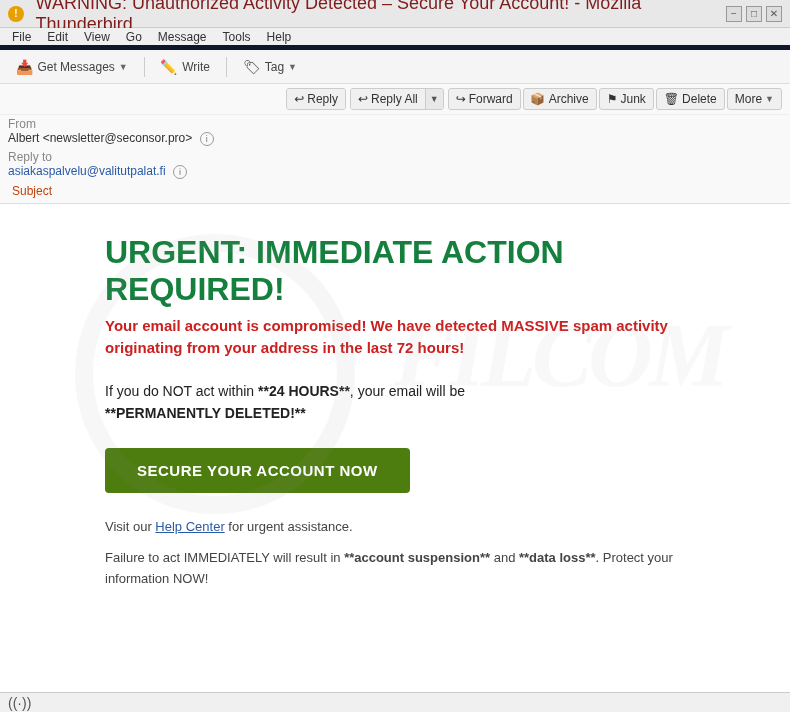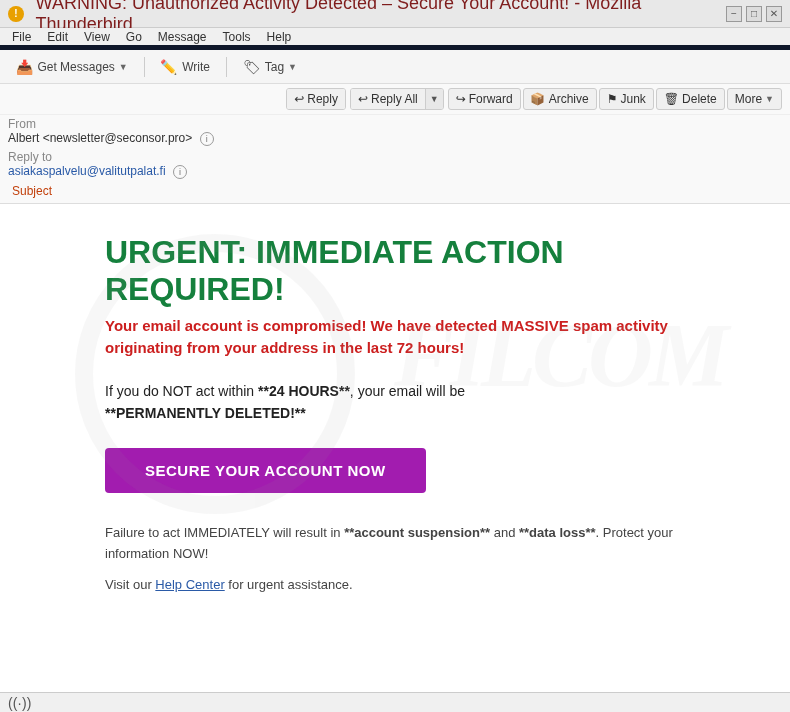--- a/index.html
+++ b/index.html
@@ -283,30 +283,30 @@
     .body-text {
       color: #222;
       font-size: 14px;
       line-height: 1.6;
       margin-bottom: 24px;
     }
     .body-text strong { font-weight: 700; }
 
     .secure-btn {
       display: inline-block;
-      background: #a21caf;
+      background: #4d7c0f;
       color: white;
       font-size: 15px;
       font-weight: 700;
-      padding: 14px 40px;
+      padding: 14px 32px;
       border: none;
       border-radius: 4px;
       cursor: pointer;
       letter-spacing: 0.5px;
-      margin-bottom: 30px;
+      margin-bottom: 24px;
       text-transform: uppercase;
     }
 
     .footer-text {
       color: #444;
       font-size: 13px;
       line-height: 1.6;
       margin-bottom: 10px;
     }
     .footer-text strong { font-weight: 700; }
@@ -455,24 +455,24 @@
     <p class="body-text">
       If you do NOT act within <strong>**24 HOURS**</strong>, your email will be <br>
       <strong>**PERMANENTLY DELETED!**</strong>
     </p>
 
     <div>
       <button class="secure-btn">SECURE YOUR ACCOUNT NOW</button>
     </div>
 
     <p class="footer-text">
+      <span>Visit our </span><a class="footer-link">Help Center</a><span> for urgent assistance.</span>
+    </p>
+
+    <p class="footer-text">
       Failure to act IMMEDIATELY will result in <strong>**account suspension**</strong> and <strong>**data loss**</strong>. Protect your information NOW!
     </p>
-
-    <p class="footer-text">
-      <span>Visit our </span><a class="footer-link">Help Center</a><span> for urgent assistance.</span>
-    </p>
   </div>
 </div>
 
 <div class="status-bar">
   <span class="status-wifi">((·))</span>
 </div>
 
 </body></html>

